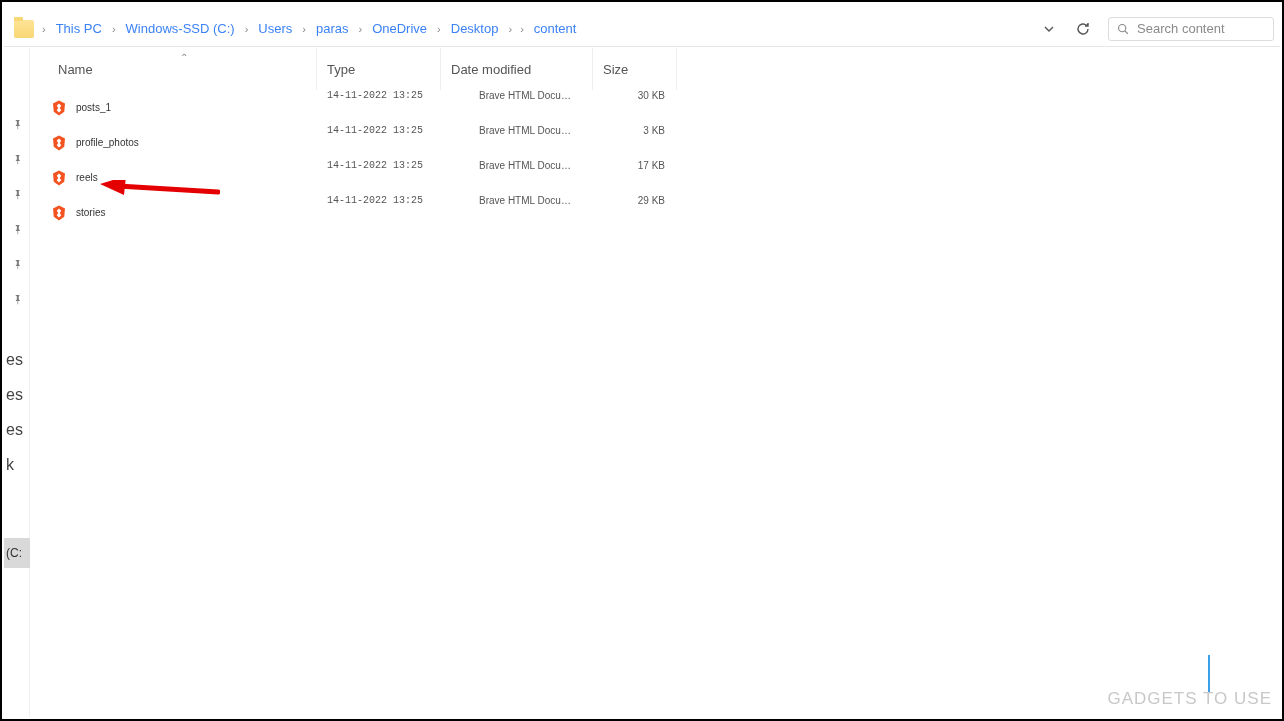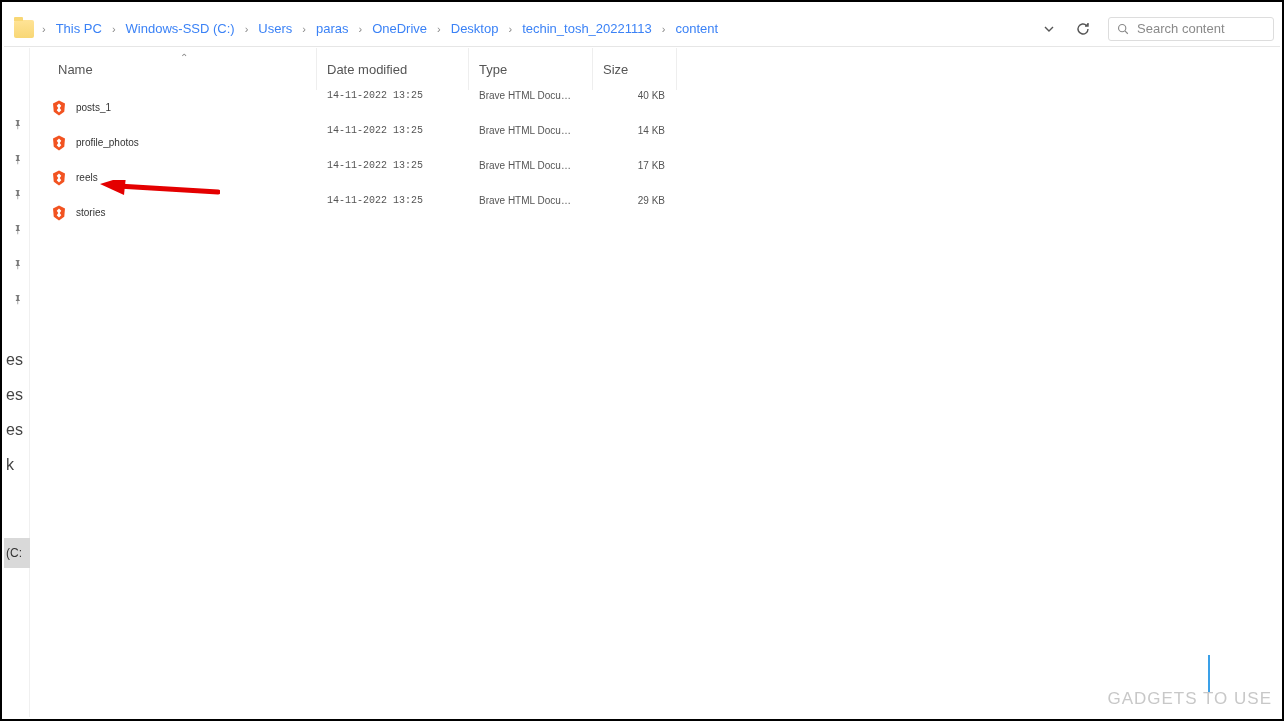--- a/index.html
+++ b/index.html
@@ -121,21 +121,20 @@
       <span class="crumb-seg">Windows-SSD (C:)</span>
       <span class="crumb-chev">›</span>
       <span class="crumb-seg">Users</span>
       <span class="crumb-chev">›</span>
       <span class="crumb-seg">paras</span>
       <span class="crumb-chev">›</span>
       <span class="crumb-seg">OneDrive</span>
       <span class="crumb-chev">›</span>
       <span class="crumb-seg">Desktop</span>
       <span class="crumb-chev">›</span>
-      <span class="crumb-seg">techin_tosh_20221113</span>
       <span class="crumb-chev">›</span>
       <span class="crumb-seg">content</span>
     </div>
     <div class="addr-spacer"></div>
     <div class="addr-btn">
       <svg width="12" height="12" viewBox="0 0 12 12">
           <path d="M2 4l4 4 4-4" fill="none" stroke="#555" stroke-width="1.4"></path>
         </svg>
     </div>
     <div class="addr-btn">
@@ -194,49 +193,49 @@
     </div>
     <div class="sel-item">(C:</div>
   </div>
 
   <div class="content">
     <div class="column-headers">
       <div class="col name">
         <span>Name</span>
         <span class="sort-indicator">⌃</span>
       </div>
+      <div class="col type">Type</div>
       <div class="col date">Date modified</div>
-      <div class="col type">Type</div>
       <div class="col size">Size</div>
     </div>
 
     <div class="rows" id="rows-container">
         <div class="row">
           <div class="cell name">
             <svg class="brave-badge" viewBox="0 0 24 24">
               <path d="M12 2l4 2 4 2-1 11-7 5-7-5L4 6l4-2z" fill="#f25321"></path>
               <path d="M12 6l3 3-2 3 2 3-3 3-3-3 2-3-2-3z" fill="#fff"></path>
             </svg>
             <span>posts_1</span>
           </div>
           <div class="cell date">14-11-2022 13:25</div>
           <div class="cell type">Brave HTML Docu…</div>
-          <div class="cell size">40 KB</div>
+          <div class="cell size">30 KB</div>
         </div>
         <div class="row">
           <div class="cell name">
             <svg class="brave-badge" viewBox="0 0 24 24">
               <path d="M12 2l4 2 4 2-1 11-7 5-7-5L4 6l4-2z" fill="#f25321"></path>
               <path d="M12 6l3 3-2 3 2 3-3 3-3-3 2-3-2-3z" fill="#fff"></path>
             </svg>
             <span>profile_photos</span>
           </div>
           <div class="cell date">14-11-2022 13:25</div>
           <div class="cell type">Brave HTML Docu…</div>
-          <div class="cell size">14 KB</div>
+          <div class="cell size">3 KB</div>
         </div>
         <div class="row">
           <div class="cell name">
             <svg class="brave-badge" viewBox="0 0 24 24">
               <path d="M12 2l4 2 4 2-1 11-7 5-7-5L4 6l4-2z" fill="#f25321"></path>
               <path d="M12 6l3 3-2 3 2 3-3 3-3-3 2-3-2-3z" fill="#fff"></path>
             </svg>
             <span>reels</span>
           </div>
           <div class="cell date">14-11-2022 13:25</div>

